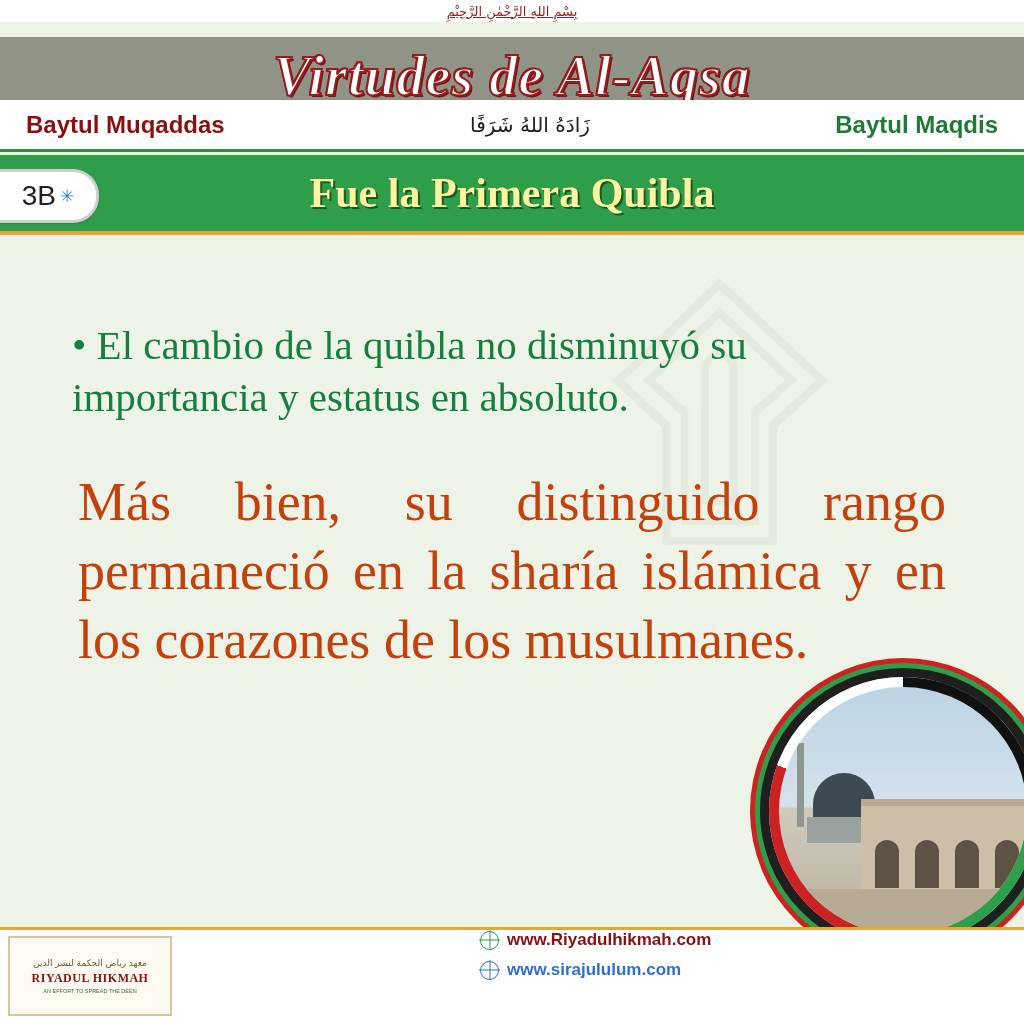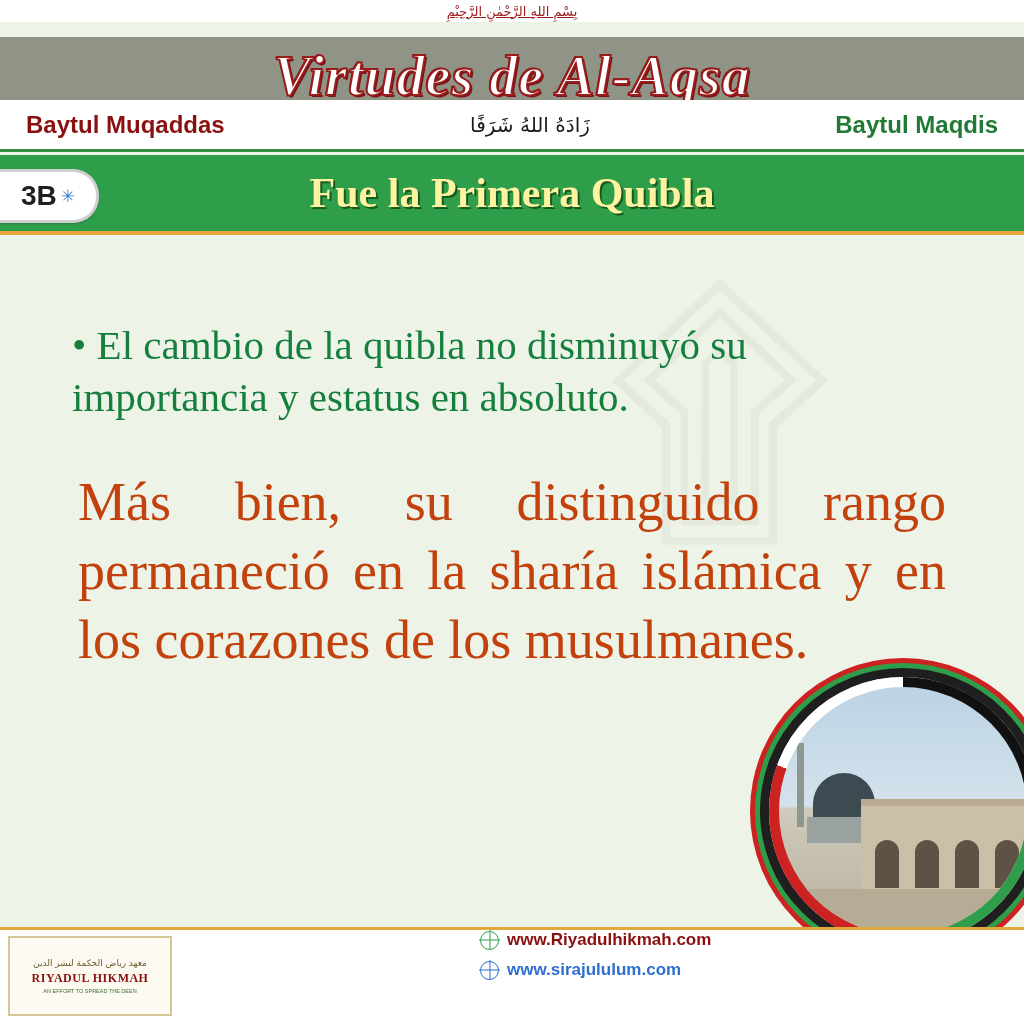--- a/index.html
+++ b/index.html
@@ -117,21 +117,21 @@
     border-left: none;
     border-radius: 0 26px 26px 0;
     display: flex;
     align-items: center;
     justify-content: center;
     gap: 4px;
     box-shadow: 0 1px 2px rgba(0,0,0,.2);
   }
   .badge .badge-text {
     font-family: "Liberation Sans", sans-serif;
-    font-weight: bold;
+    font-weight: normal;
     font-size: 28px;
     color: #1f1f1f;
   }
   .badge .badge-star {
     color: #2f7fd0;
     font-size: 17px;
     line-height: 1;
   }
   .heading-text {
     width: 1024px;

